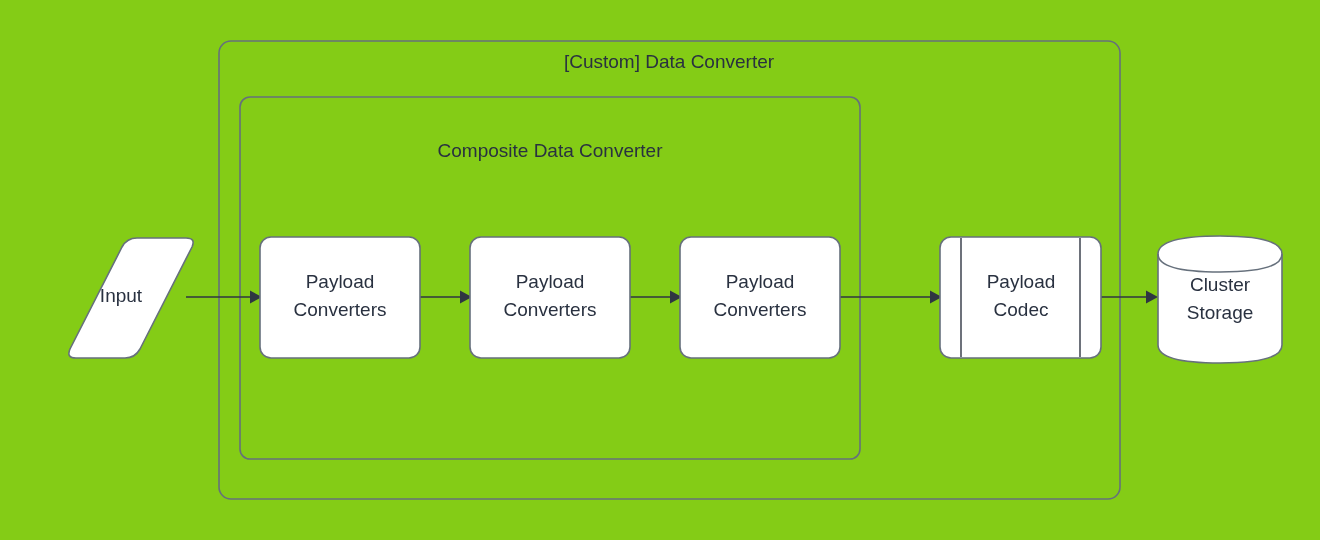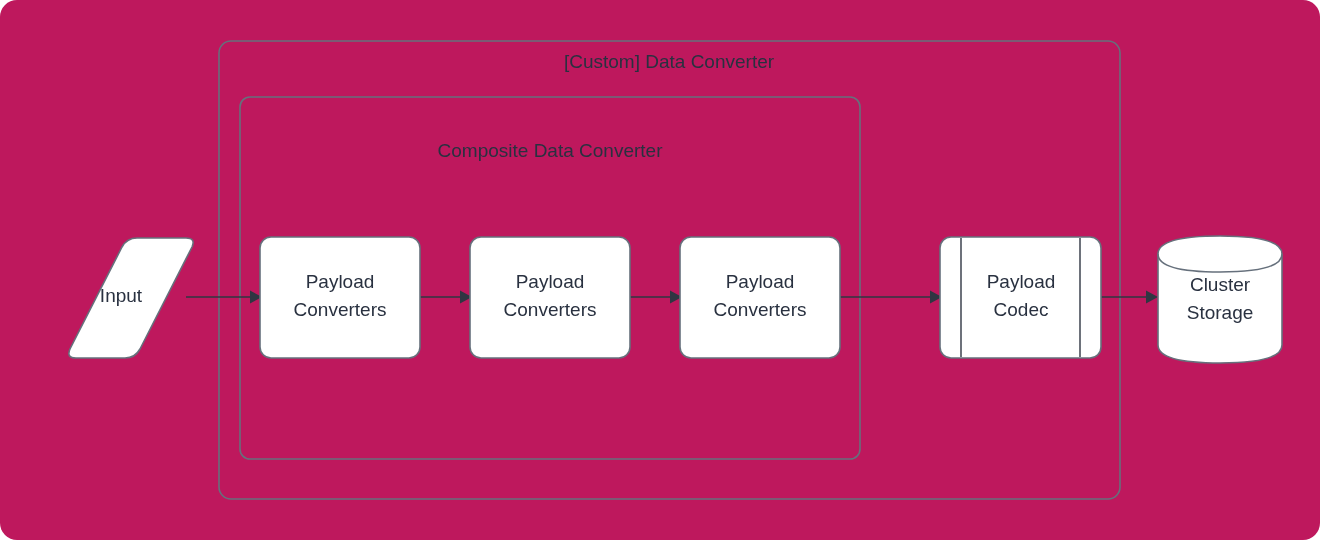--- a/index.html
+++ b/index.html
@@ -10,22 +10,21 @@
   body {
     width: 1320px;
     height: 540px;
     font-family: "Liberation Sans", sans-serif;
     overflow: hidden;
   }
   #canvas {
     position: relative;
     width: 1320px;
     height: 540px;
-    background: #be185d;
-    border-radius: 17px;
+    background: #84cc16;
   }
   svg#diagram {
     position: absolute;
     left: 0;
     top: 0;
     width: 1320px;
     height: 540px;
   }
   .shape-stroke {
     fill: #ffffff;

